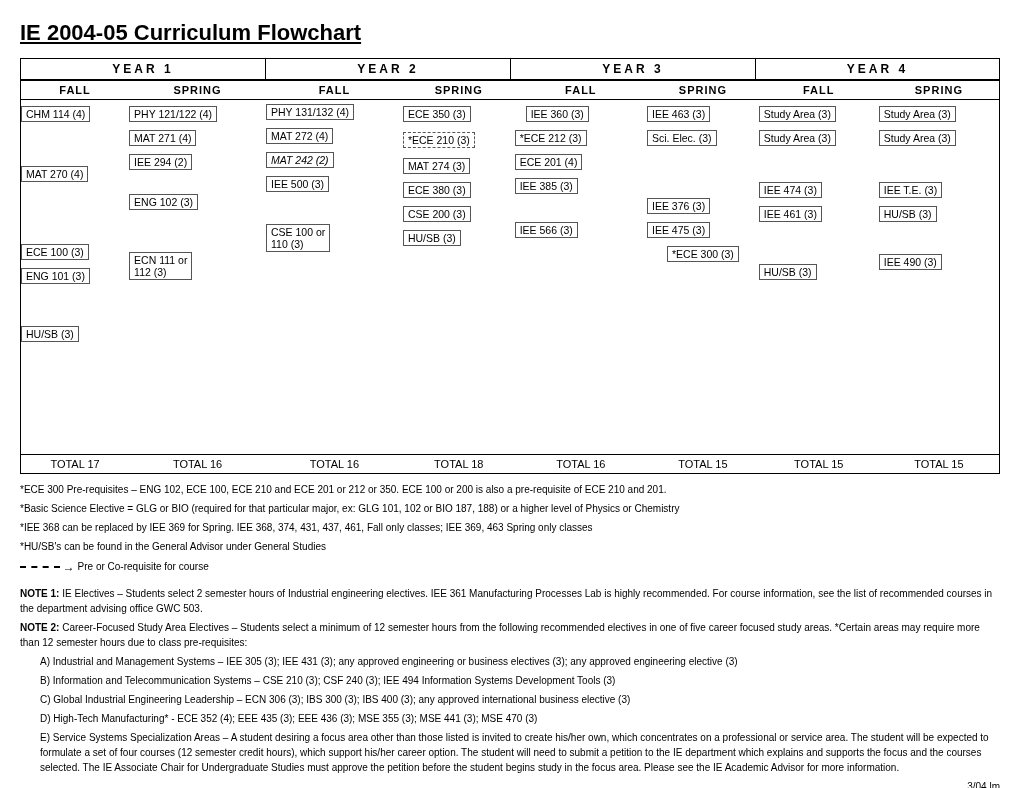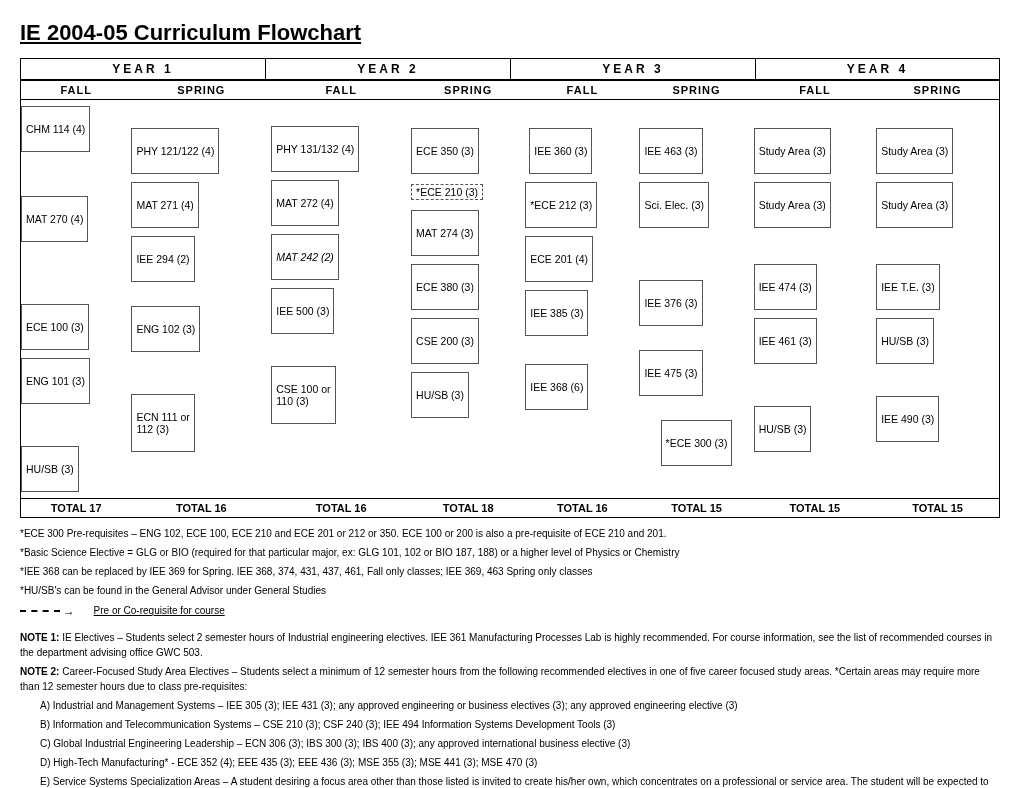--- a/index.html
+++ b/index.html
@@ -22,32 +22,32 @@
       font-weight: bold;
       font-size: 11px;
       letter-spacing: 1px;
       border-bottom: 1px solid #000;
       padding: 3px;
       margin-top: 25px;
     }
     .course {
       border: 1px solid #555;
       display: inline-block;
-      padding: 16px 4px;
+      padding: 1px 4px;
       margin: 2px 0;
       font-size: 10.5px;
       white-space: nowrap;
     }
     .cell {
       min-height: 350px;
       position: relative;
     }
     .total {
       text-align: center;
-      font-weight: bold;
+      font-weight: normal;
       font-size: 11px;
       padding: 3px;
       border-top: 1px solid #000;
     }
     .note-body {
       font-size: 10px;
       line-height: 1.5;
       margin-top: 8px;
     }
     .note-body p { margin-bottom: 4px; }
@@ -124,36 +124,36 @@
           <div style="margin:4px 0; border:1px dashed #555; padding:1px 4px; display:inline-block; font-size:10.5px;">*ECE 210  (3)</div>
           <div style="margin:4px 0;"><span class="course">MAT 274  (3)</span></div>
           <div style="margin:4px 0;"><span class="course">ECE 380  (3)</span></div>
           <div style="margin:4px 0;"><span class="course">CSE 200  (3)</span></div>
           <div style="margin:4px 0;"><span class="course">HU/SB  (3)</span></div>
         </div>
       </td>
 
       <td>
         <div class="cell">
-          <div style="margin:4px 4px;"><span class="course">IEE 360  (3)</span></div>
+          <div style="margin:4px 11px;"><span class="course">IEE 360  (3)</span></div>
           <div style="margin:4px 0;"><span class="course">*ECE 212  (3)</span></div>
           <div style="margin:4px 0;"><span class="course">ECE 201  (4)</span></div>
           <div style="margin:4px 0;"><span class="course">IEE 385  (3)</span></div>
           <div style="height:16px;"></div>
-          <div style="margin:4px 0;"><span class="course">IEE 368  (6)</span></div>
+          <div style="margin:4px 0;"><span class="course">IEE 566  (3)</span></div>
         </div>
       </td>
 
       <td>
         <div class="cell">
           <div style="margin:4px 0;"><span class="course">IEE 463  (3)</span></div>
           <div style="margin:4px 0;"><span class="course">Sci. Elec.  (3)</span></div>
           <div style="height:40px;"></div>
           <div style="margin:4px 0;"><span class="course">IEE 376  (3)</span></div>
-          <div style="margin:20px 0;"><span class="course">IEE 475  (3)</span></div>
+          <div style="margin:4px 0;"><span class="course">IEE 475  (3)</span></div>
           <div style="margin:4px 0;text-align:center;"><span class="course">*ECE 300  (3)</span></div>
         </div>
       </td>
 
       <td>
         <div class="cell">
           <div style="margin:4px 0;"><span class="course">Study Area  (3)</span></div>
           <div style="margin:4px 0;"><span class="course">Study Area  (3)</span></div>
           <div style="height:24px;"></div>
           <div style="margin:4px 0;"><span class="course">IEE 474  (3)</span></div>
@@ -189,21 +189,21 @@
 </table>
 
 <div class="note-body">
   <p>*ECE 300 Pre-requisites – ENG 102, ECE 100, ECE 210 and ECE 201 or 212 or 350.  ECE 100 or 200 is also a pre-requisite of ECE 210 and 201.</p>
   <p>*Basic Science Elective = GLG or BIO (required for that particular major, ex: GLG 101, 102 or BIO 187, 188)  or a higher level of Physics or Chemistry</p>
   <p>*IEE 368 can be replaced by IEE 369 for Spring.  IEE 368, 374, 431, 437, 461,  Fall only classes; IEE 369, 463 Spring only classes</p>
   <p>*HU/SB's can be found in the General Advisor under General Studies</p>
   <p style="margin-top:2px;">
     <span style="display:inline-block; width:40px; border-top:2px dashed #000; vertical-align:middle;"></span>
     <span style="font-size:12px; vertical-align:middle;">→</span>
-    <span style="margin-left:16px;text-decoration:underline;">Pre or Co-requisite for course</span>
+    <span style="margin-left:0;">Pre or Co-requisite for course</span>
   </p>
 </div>
 
 <div class="note-body" style="margin-top:10px;">
   <p><span class="note-bold">NOTE 1:</span> <span>IE Electives – Students select 2 semester hours of Industrial engineering electives.  IEE 361 Manufacturing Processes Lab is highly recommended. For course information, see the list of recommended courses in the department advising office GWC 503.</span></p>
   <p style="margin-top:4px;"><span class="note-bold">NOTE 2:</span> <span>Career-Focused Study Area Electives – Students select a minimum of 12 semester hours from the following recommended electives in one of five career focused study areas.  *Certain areas may require more than 12 semester hours due to class pre-requisites:</span></p>
   <p class="indent">A)   Industrial and Management Systems – IEE 305 (3); IEE 431 (3); any approved engineering or business electives (3); any approved engineering elective (3)</p>
   <p class="indent">B)   Information and Telecommunication Systems – CSE 210 (3); CSF 240 (3); IEE 494 Information Systems Development Tools (3)</p>
   <p class="indent">C)   Global Industrial Engineering Leadership – ECN 306 (3); IBS 300 (3); IBS 400 (3); any approved international business elective (3)</p>
   <p class="indent">D)   High-Tech Manufacturing* - ECE 352 (4); EEE 435 (3); EEE 436 (3); MSE 355 (3); MSE 441 (3); MSE 470 (3)</p>

